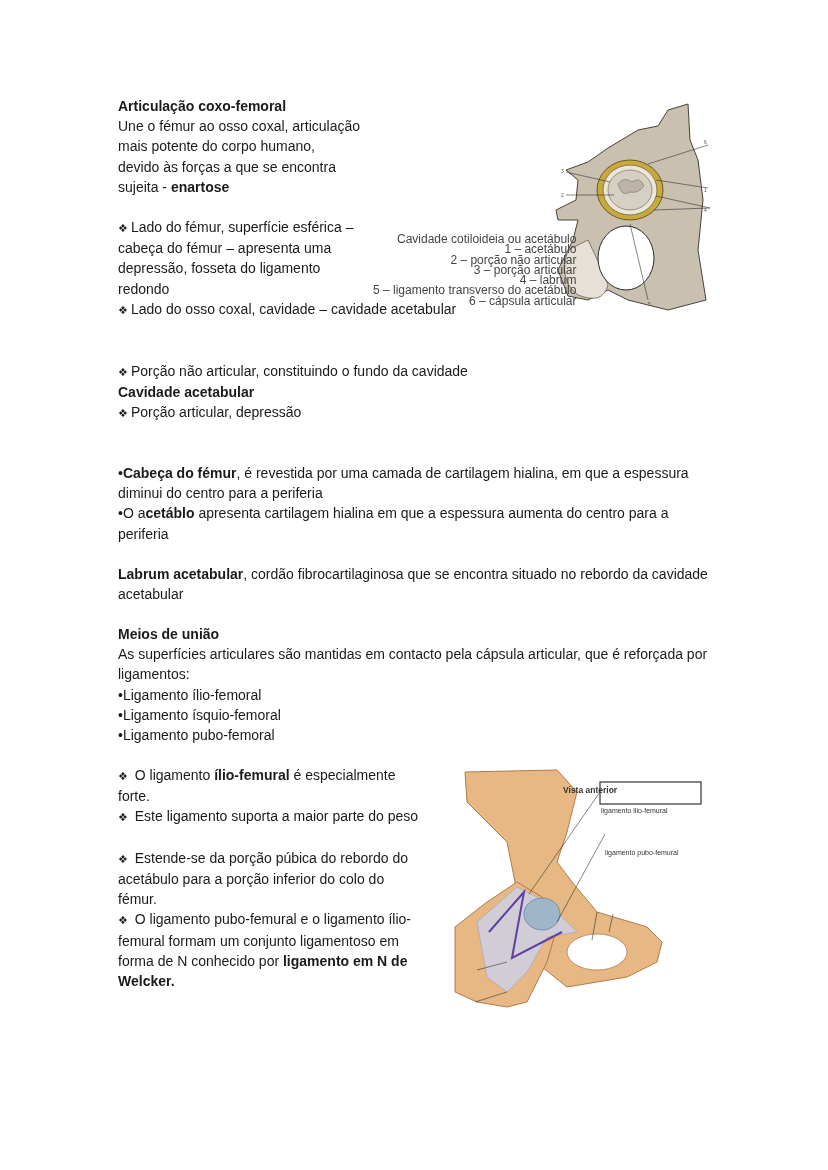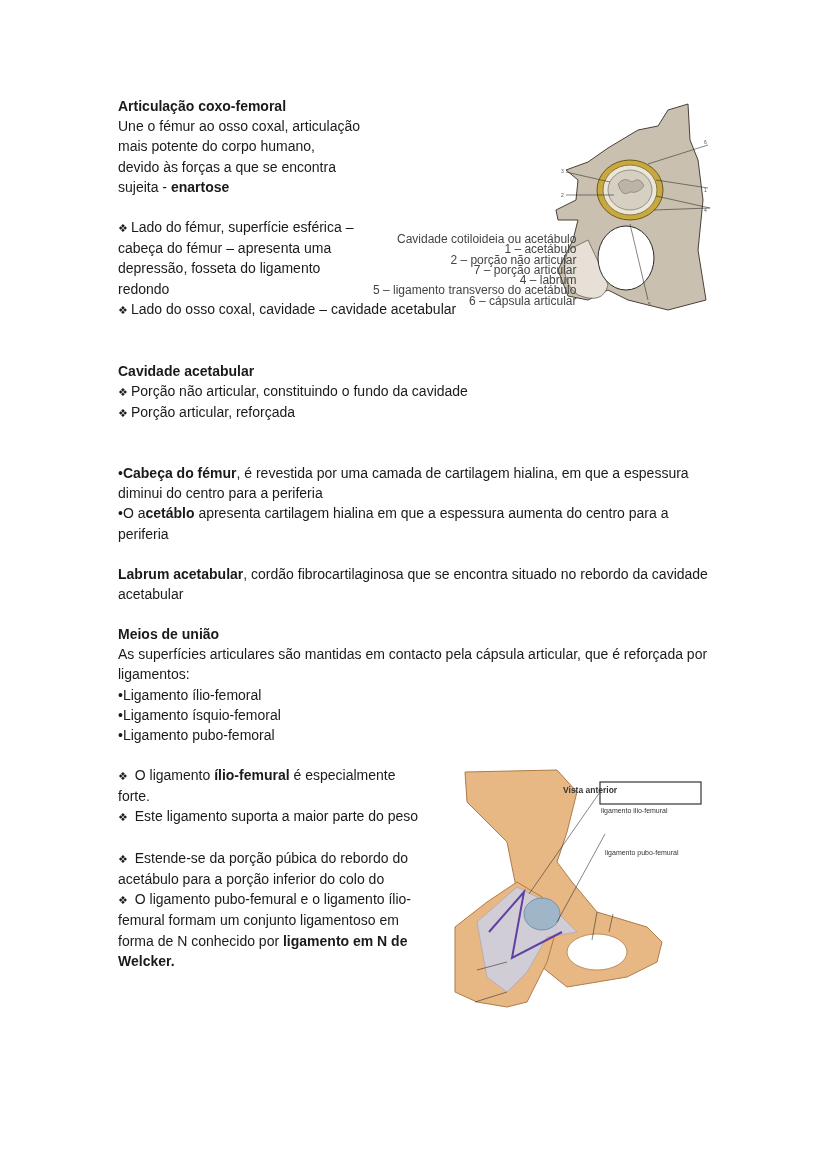--- a/index.html
+++ b/index.html
@@ -62,30 +62,30 @@
       <text x="156" y="92">1</text>
       <text x="156" y="112">4</text>
       <text x="100" y="206">5</text>
     </g>
   </svg>
 </div>
 <div class="legend">
   <div>Cavidade cotiloideia ou acetábulo</div>
   <div>1 – acetábulo</div>
   <div>2 – porção não articular</div>
-  <div>7 – porção articular</div>
+  <div>3 – porção articular</div>
   <div>4 – labrum</div>
   <div>5 – ligamento transverso do acetábulo</div>
   <div>6 – cápsula articular</div>
 </div>
 
 <div class="blk" style="top:361px;">
+  <p class="p"><span class="dia">❖</span><span>Porção não articular, constituindo o fundo da cavidade</span></p>
   <p class="p"><b>Cavidade acetabular</b></p>
-  <p class="p"><span class="dia">❖</span><span>Porção não articular, constituindo o fundo da cavidade</span></p>
-  <p class="p"><span class="dia">❖</span><span>Porção articular, reforçada</span></p>
+  <p class="p"><span class="dia">❖</span><span>Porção articular, depressão</span></p>
 </div>
 
 <div class="blk" style="top:463px;">
   <p class="p"><span>•</span><b>Cabeça do fémur</b><span>, é revestida por uma camada de cartilagem hialina, em que a espessura</span></p>
   <p class="p">diminui do centro para a periferia</p>
   <p class="p"><span>•</span><span>O a</span><b>cetáblo</b><span> apresenta cartilagem hialina em que a espessura aumenta do centro para a</span></p>
   <p class="p">periferia</p>
 </div>
 
 <div class="blk" style="top:564px;">
@@ -102,20 +102,21 @@
   <p class="p"><span>•</span><span>Ligamento pubo-femoral</span></p>
 </div>
 
 <div class="blk" style="top:765px;">
   <p class="p"><span class="dia">❖</span><span> O ligamento </span><b>ílio-femural</b><span> é especialmente</span></p>
   <p class="p">forte.</p>
   <p class="p"><span class="dia">❖</span><span> Este ligamento suporta a maior parte do peso</span></p>
   <p class="p">&nbsp;</p>
   <p class="p"><span class="dia">❖</span><span> Estende-se da porção púbica do rebordo do</span></p>
   <p class="p">acetábulo para a porção inferior do colo do</p>
+  <p class="p">fémur.</p>
   <p class="p"><span class="dia">❖</span><span> O ligamento pubo-femural e o ligamento ílio-</span></p>
   <p class="p">femural formam um conjunto ligamentoso em</p>
   <p class="p"><span>forma de N conhecido por </span><b>ligamento em N de</b></p>
   <p class="p"><b>Welcker.</b></p>
 </div>
 
 <div class="fig" style="left:447px; top:762px; width:266px; height:250px;">
   <svg width="266" height="250" viewBox="0 0 266 250">
     <rect width="266" height="250" fill="#ffffff"></rect>
     <path d="M18 10 L110 8 L130 30 L120 70 L110 100 L125 120 L150 150 L200 165 L215 180 L210 200 L180 215 L120 225 L95 205 L90 175 L80 150 L70 130 L60 80 L40 60 L20 40 Z" fill="#e8b884" stroke="#b07a48" stroke-width="1"></path>

